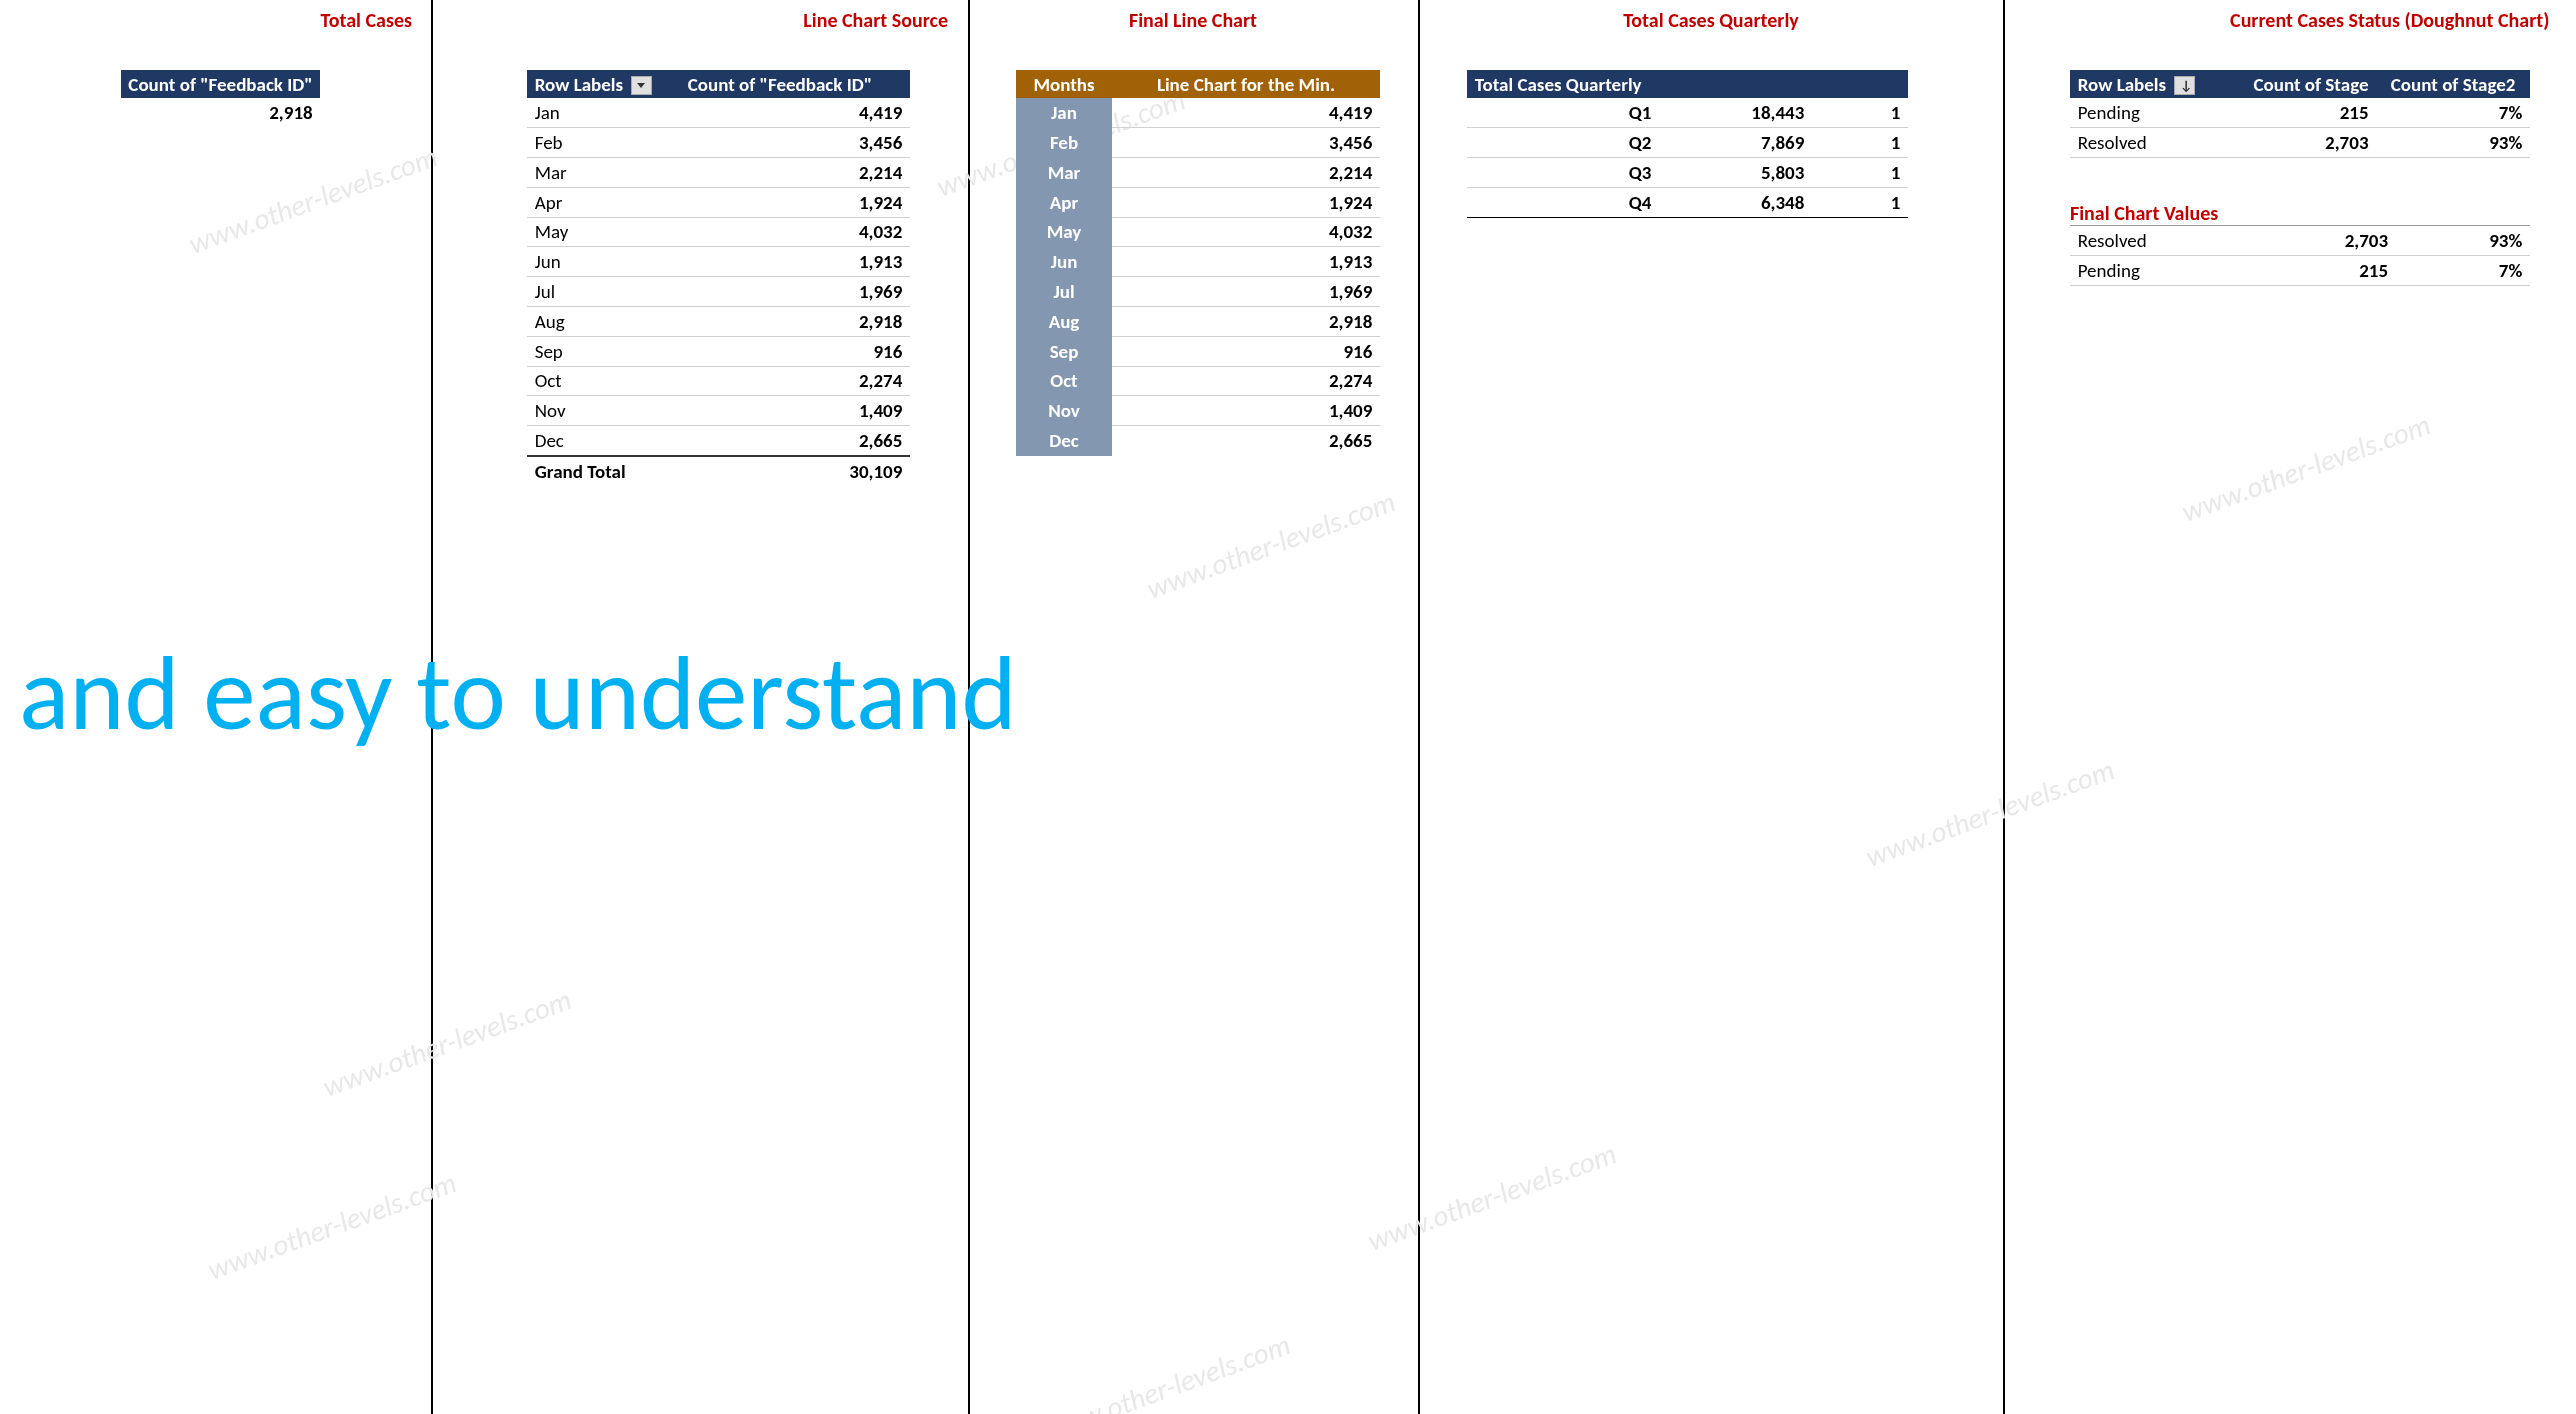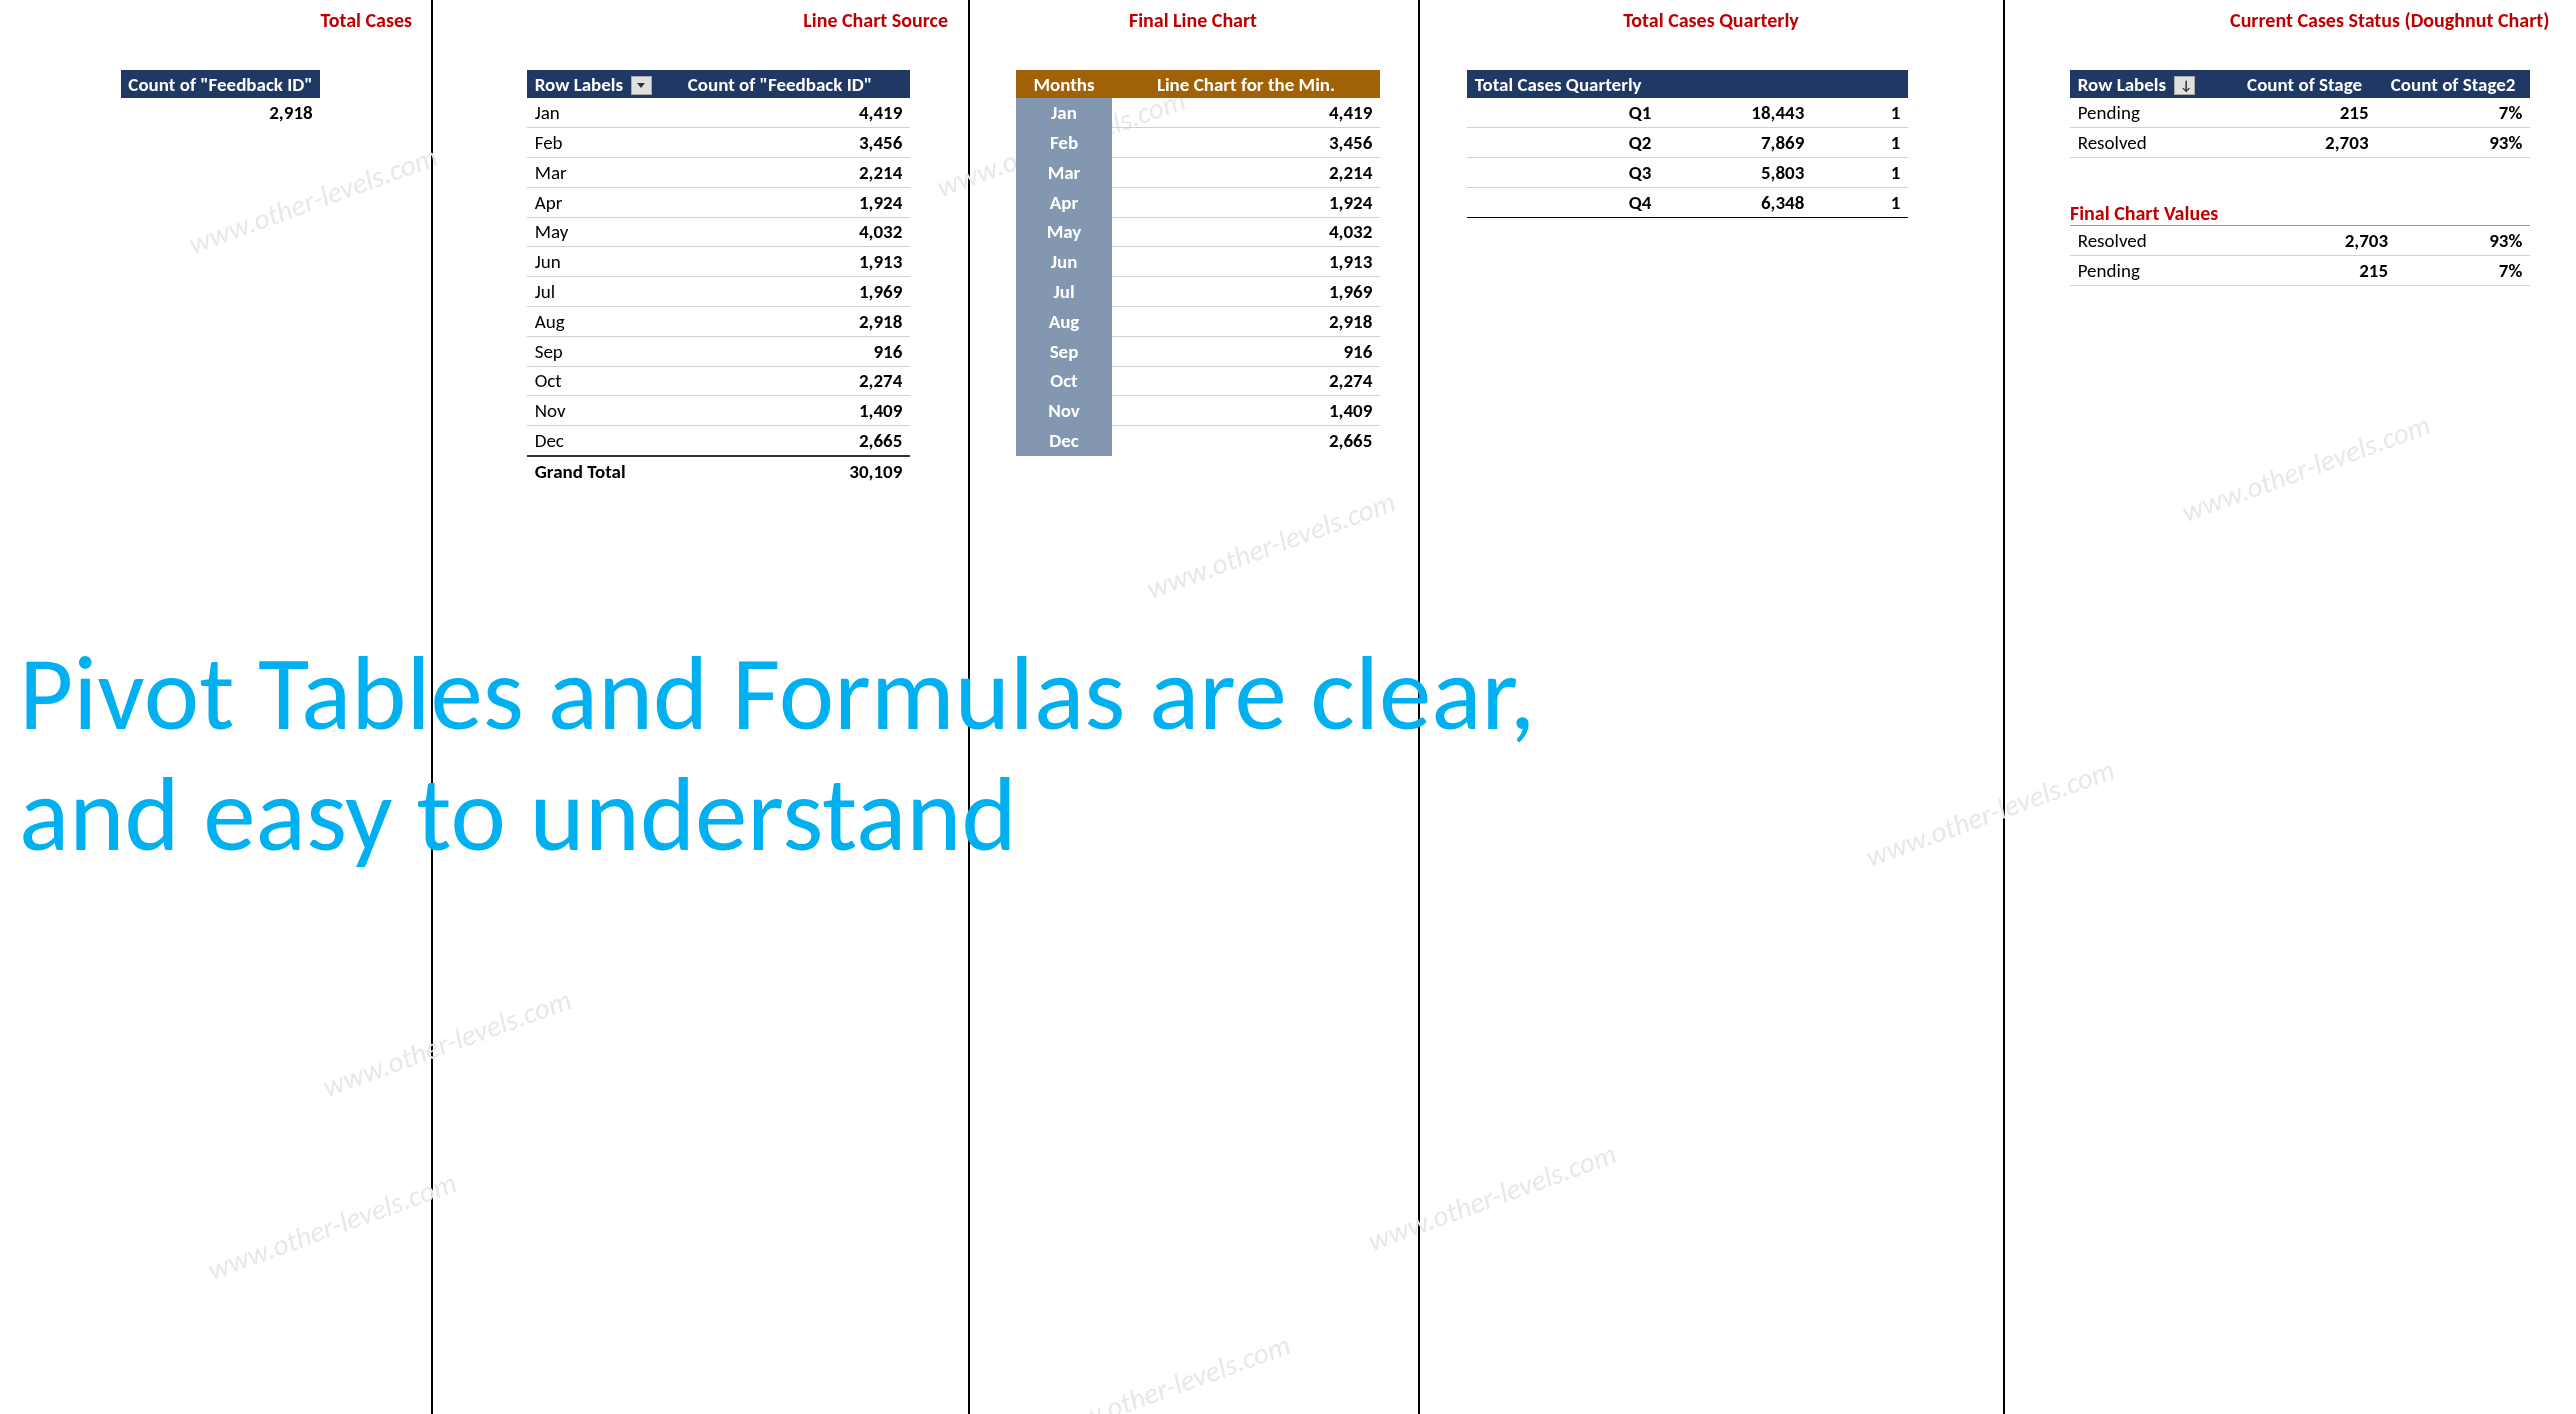--- a/index.html
+++ b/index.html
@@ -314,21 +314,21 @@
 <div style="position:absolute; left:2022px; top:7.7px; width:537px;">
   <div class="section-title" style="text-align:right; padding-right:9.6px;">Current Cases Status (Doughnut Chart)</div>
   <div style="height:38px;"></div>
   <table style="margin-left:48px; width:460px;">
     <tbody>
         <tr>
       <td class="navy-header" style="width:163px;">
         <span>Row Labels</span>
         <span class="sort-icon"></span>
       </td>
-      <td class="navy-header" style="text-align:center;">Count of Stage</td>
+      <td class="navy-header" style="text-align:right;">Count of Stage</td>
       <td class="navy-header" style="text-align:center;">Count of Stage2</td>
     </tr>
     <tr class="data-row">
           <td>Pending</td>
           <td class="num bold">215</td>
           <td class="num bold">7%</td>
         </tr>
     <tr class="data-row">
           <td>Resolved</td>
           <td class="num bold">2,703</td>
@@ -349,16 +349,15 @@
     <tr class="data-row">
           <td>Pending</td>
           <td class="num bold">215</td>
           <td class="num bold">7%</td>
         </tr>
   </tbody>
     </table>
 </div>
 
 <div class="big-text">
-  <div>Pivot Tables and Formulas are clear,</div>
   <div>and easy to understand</div>
 </div>
 
 
 </body></html>

